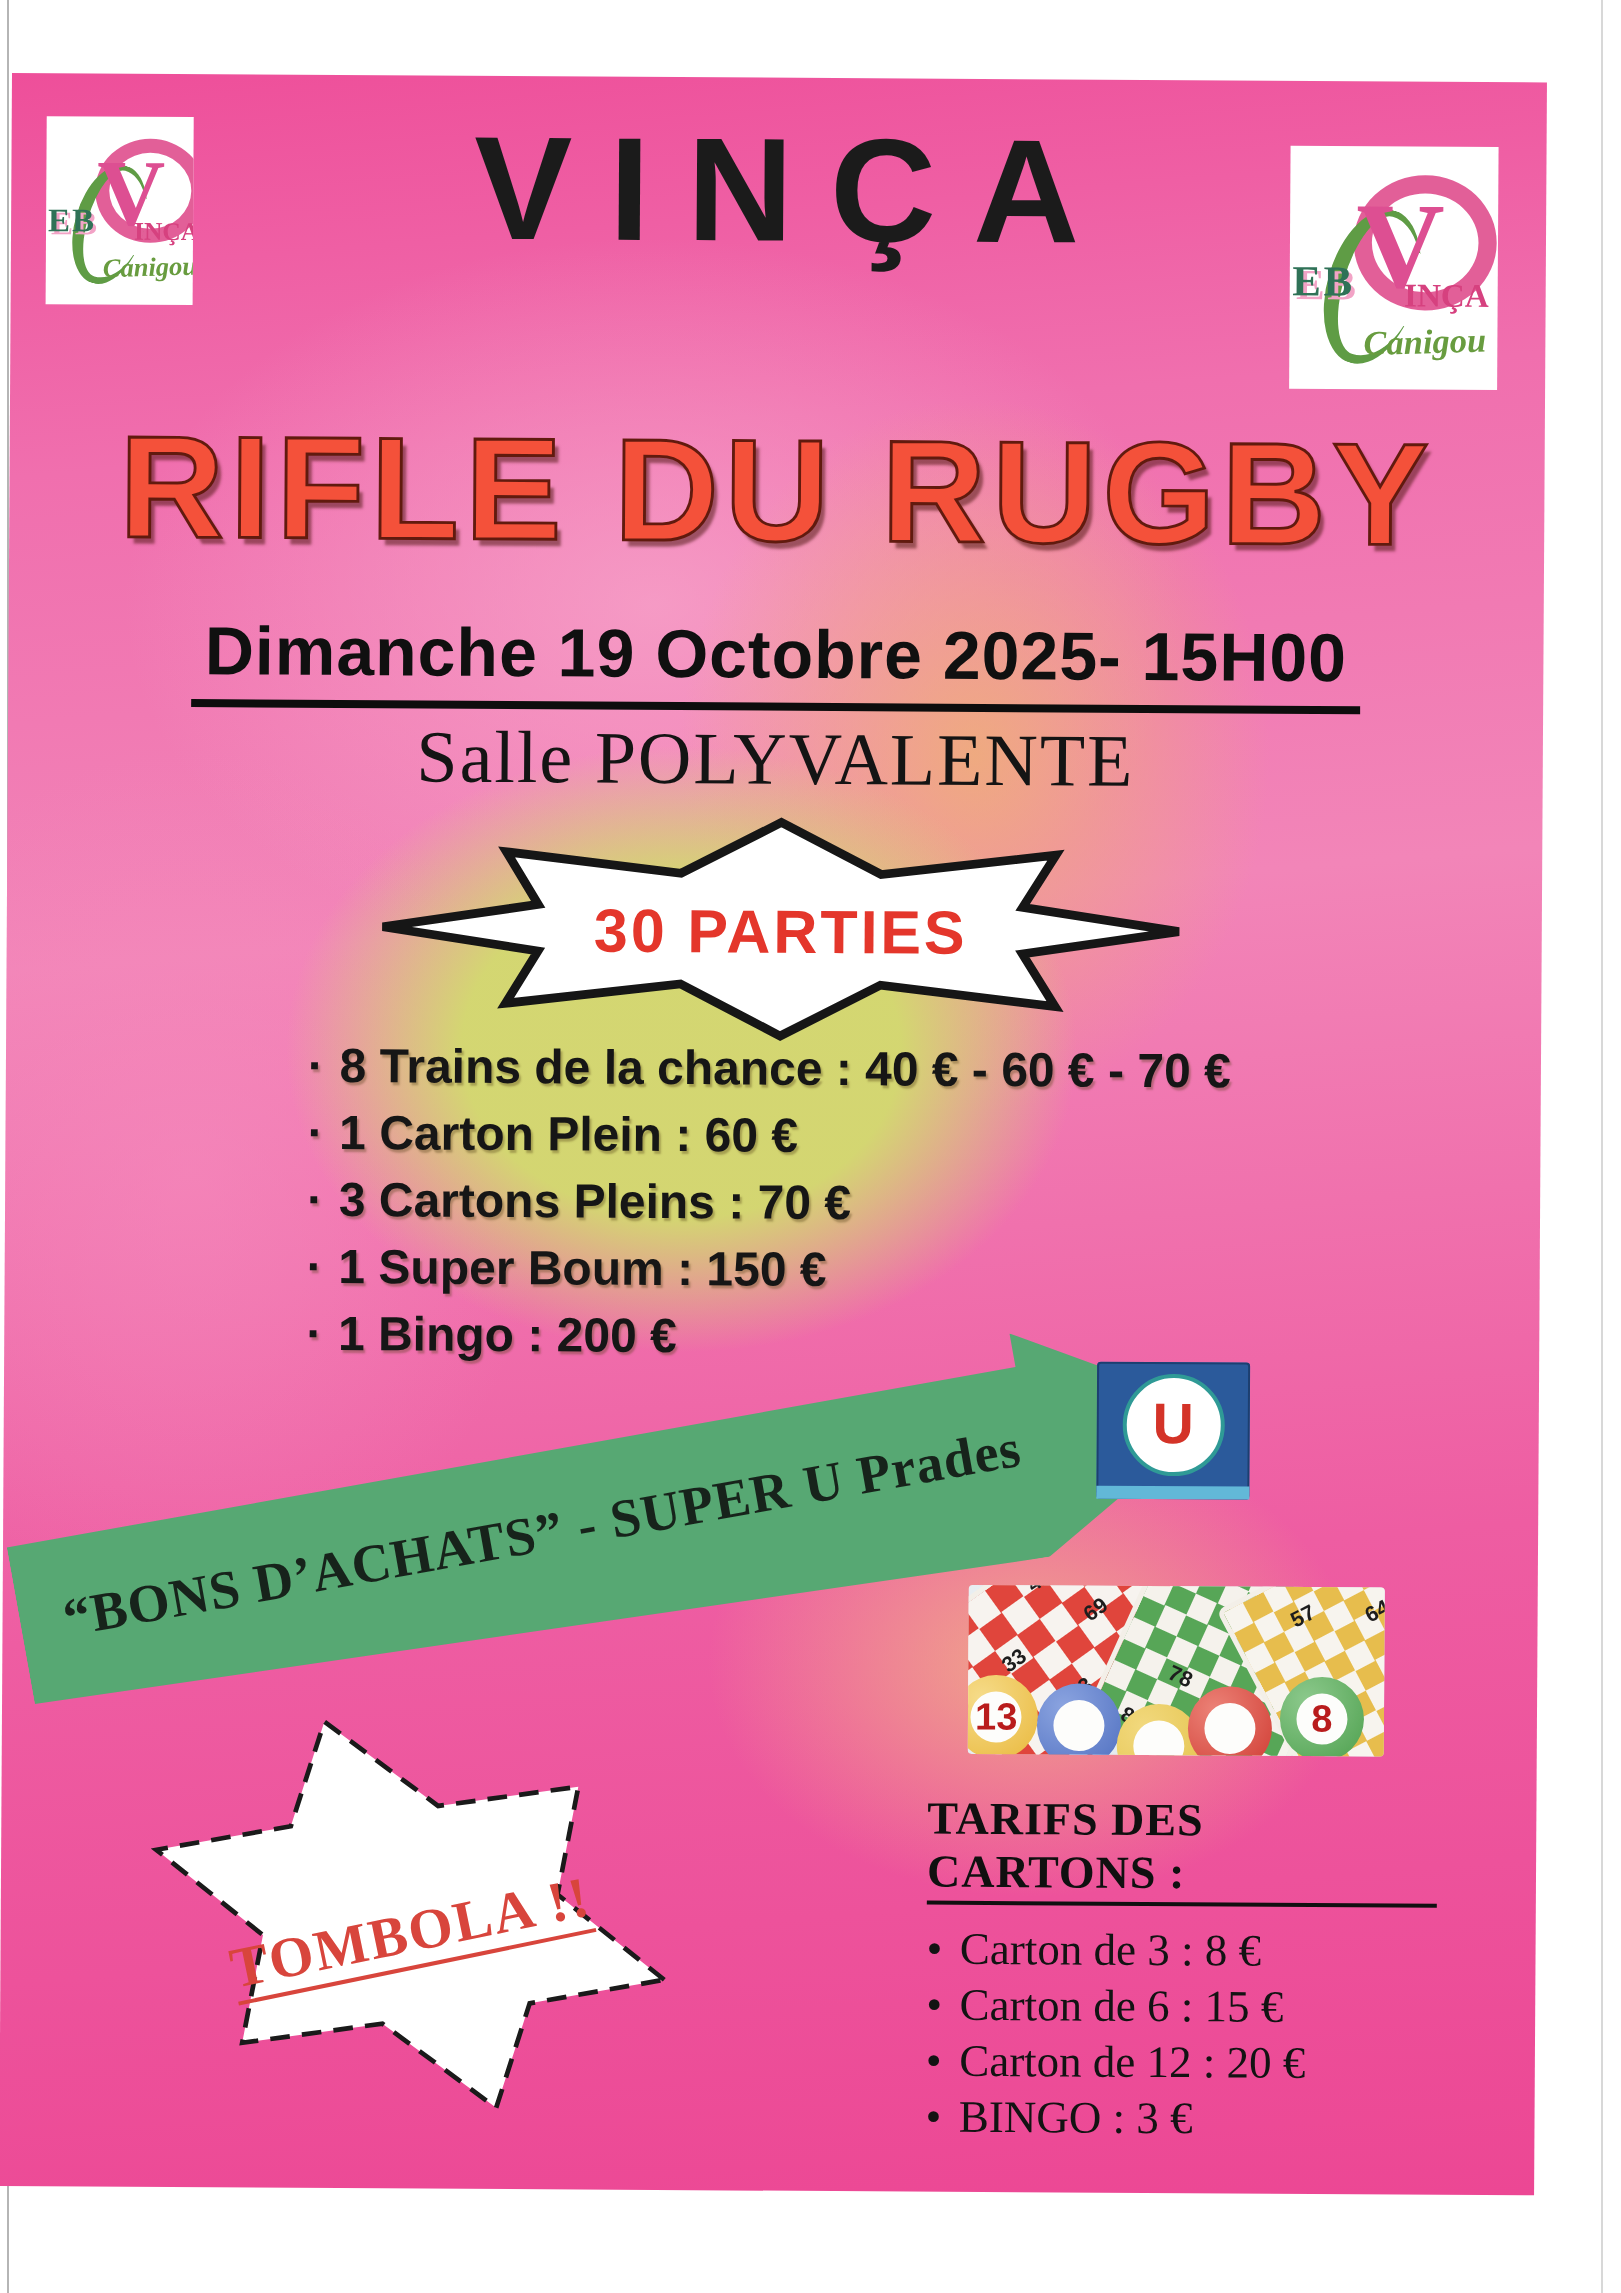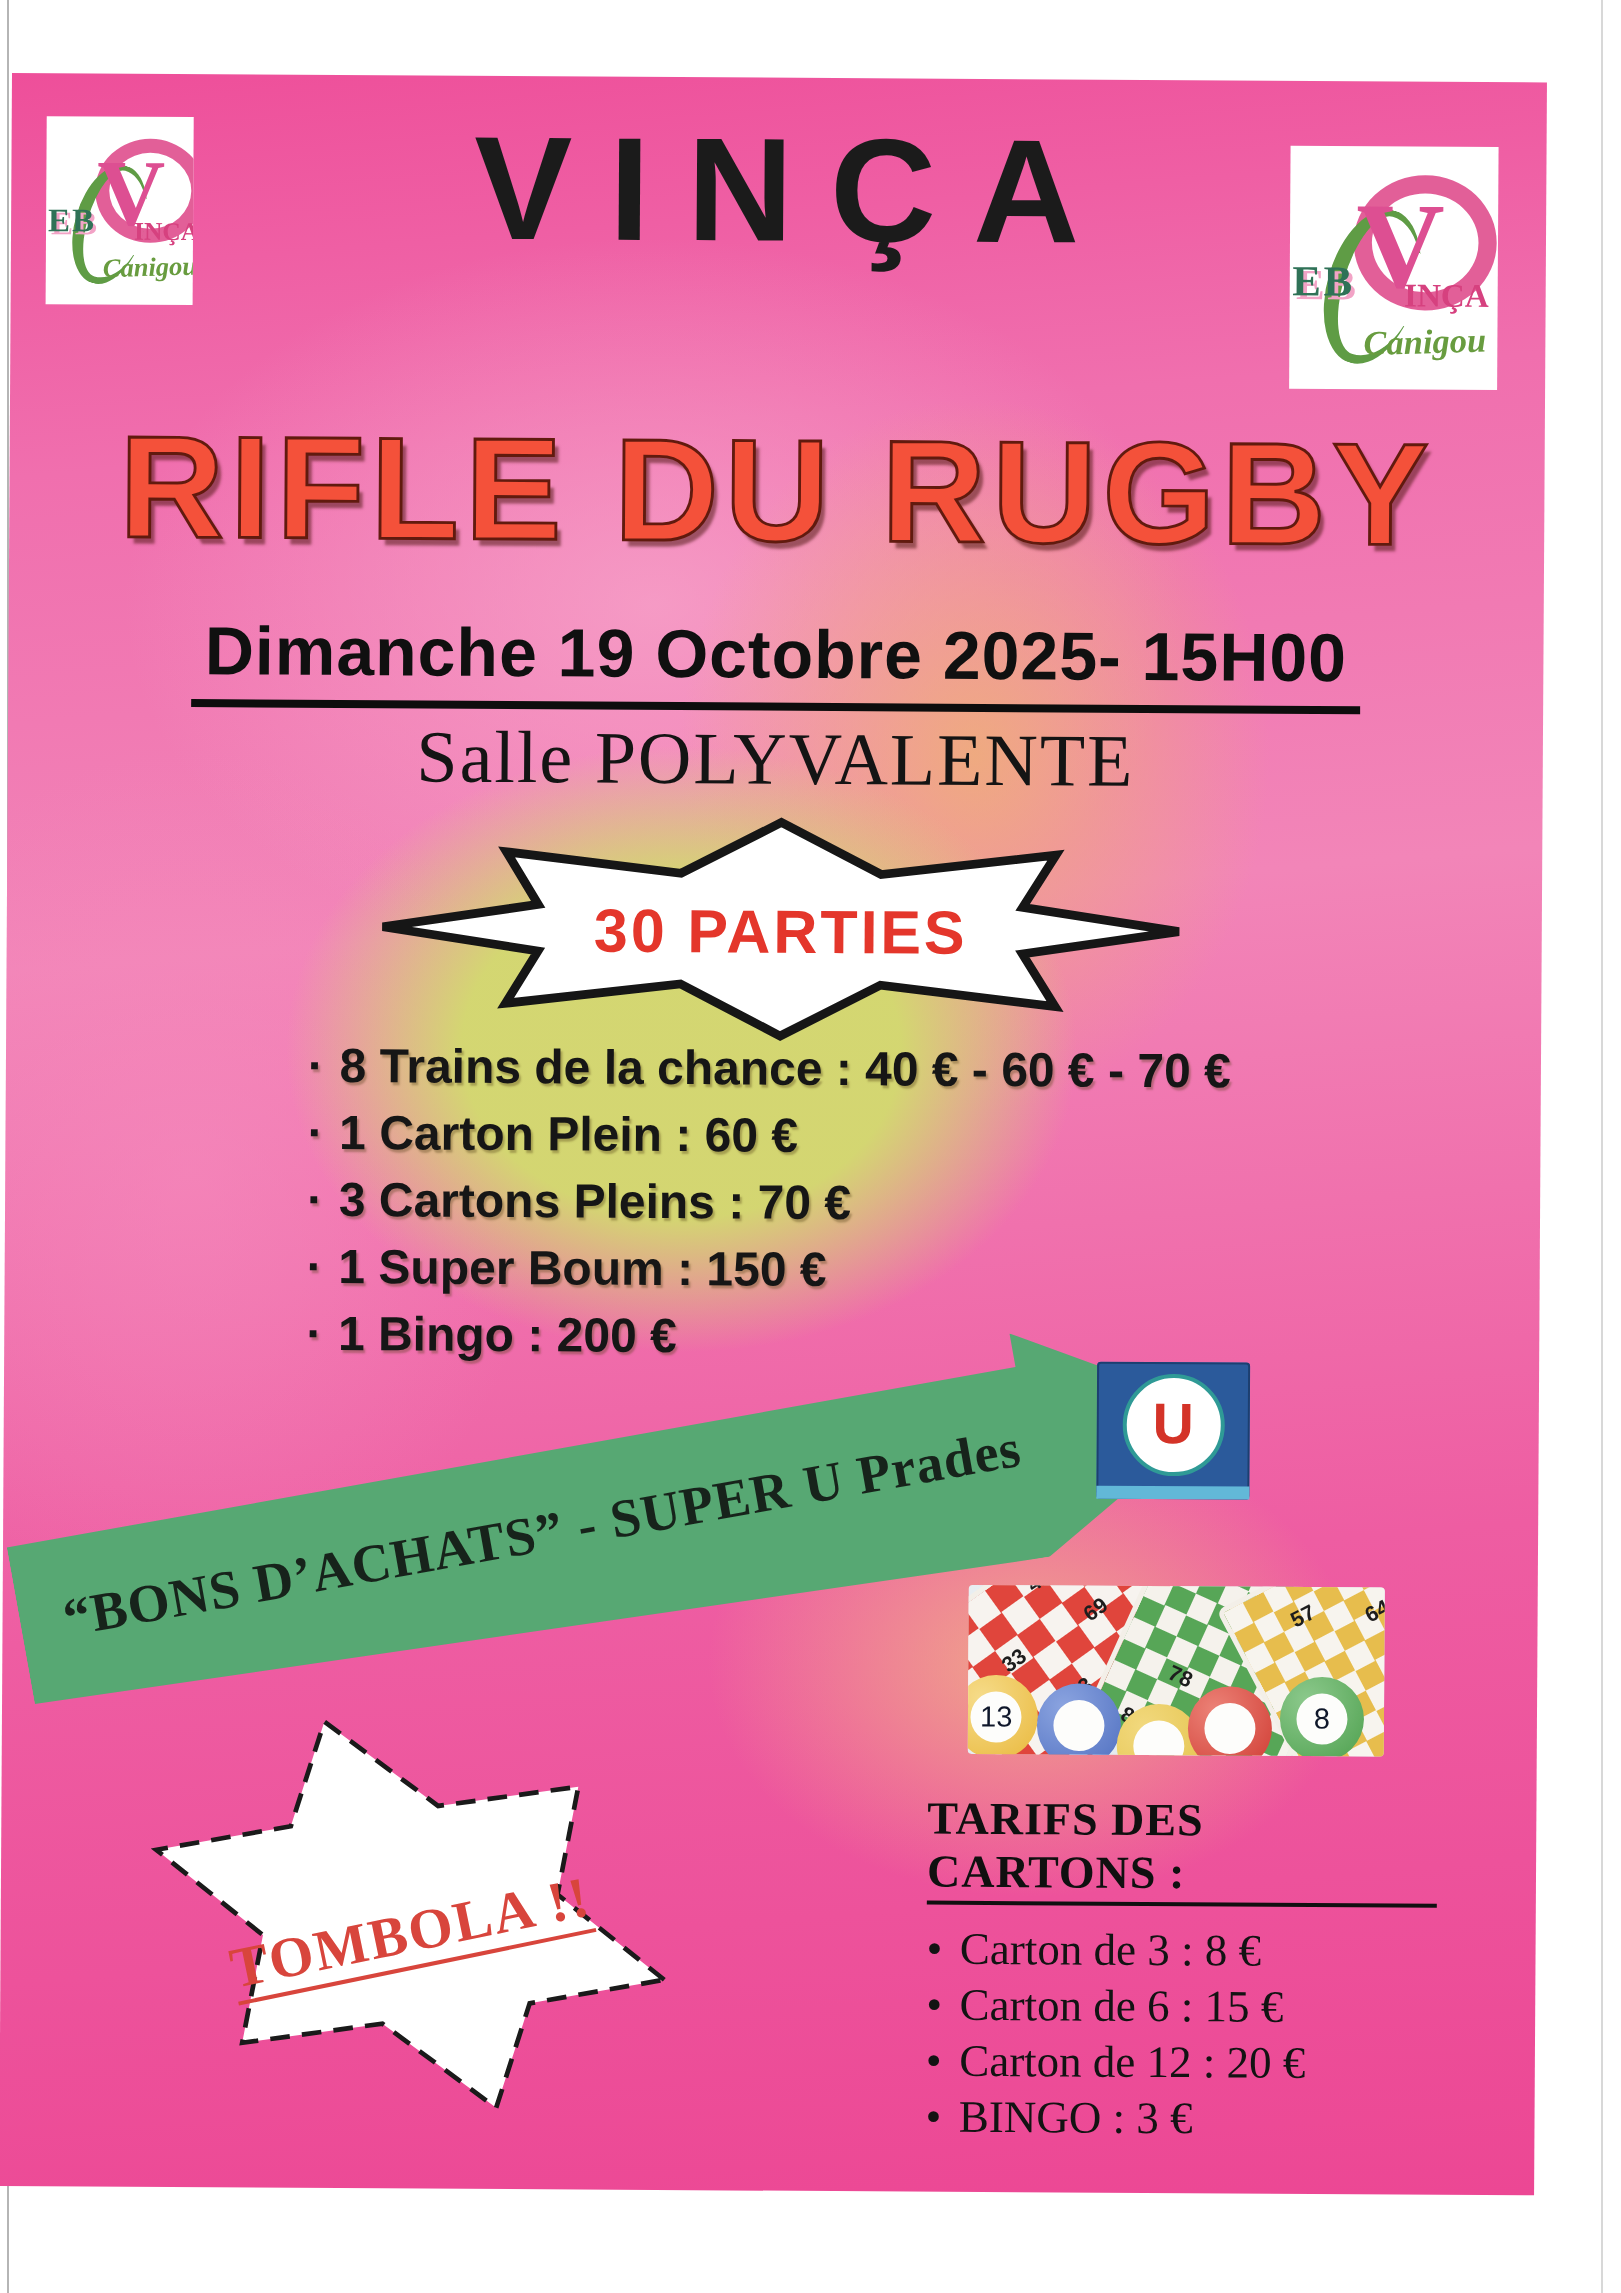--- a/index.html
+++ b/index.html
@@ -95,21 +95,21 @@
   .bcard.red{left:-19.6px;top:-39px;width:235px;height:196px;transform:rotate(-36deg);
     background:repeating-conic-gradient(#e0453c 0% 25%,#f7f3ef 0% 50%) 0 0/55px 55px;}
   .bcard.green{left:147px;top:-29px;width:196px;height:211px;transform:rotate(24deg);
     background:repeating-conic-gradient(#57a657 0% 25%,#f5f2ec 0% 50%) 0 0/47px 47px;}
   .bcard.yellow{left:286px;top:-34px;width:186px;height:201px;transform:rotate(-28deg);
     background:repeating-conic-gradient(#e7bd4d 0% 25%,#f7f4ee 0% 50%) 0 0/45px 45px;}
   .ball{position:absolute;width:84px;height:84px;border-radius:50%;}
   .ball .bc{position:absolute;left:50%;top:50%;transform:translate(-50%,-50%);
     width:51px;height:51px;border-radius:50%;background:#fdfdfb;
     display:flex;align-items:center;justify-content:center;
-    font-size:29px;font-weight:400;color:#0f172a;}
+    font-size:38px;font-weight:700;color:#b91c1c;}
   .ball.b1{left:-13.7px;top:90px;background:radial-gradient(circle at 32% 28%,#f6dc8a,#e9b83c);}
   .ball.b2{left:69px;top:98px;background:radial-gradient(circle at 32% 28%,#8ba4e0,#4f6fc0);}
   .ball.b3{left:149px;top:118px;background:radial-gradient(circle at 32% 28%,#f2d97e,#e3c24a);}
   .ball.b4{left:220px;top:100px;background:radial-gradient(circle at 32% 28%,#ec8277,#cf3a31);}
   .ball.b5{left:312px;top:90px;background:radial-gradient(circle at 32% 28%,#8cc98c,#4ea04e);}
 
   
   .tombola{position:absolute;left:135px;top:1638px;width:549px;height:412px;}
   .tombola svg{position:absolute;left:0;top:0;}
   .tombola-label{position:absolute;left:59px;top:186px;width:431px;text-align:center;

